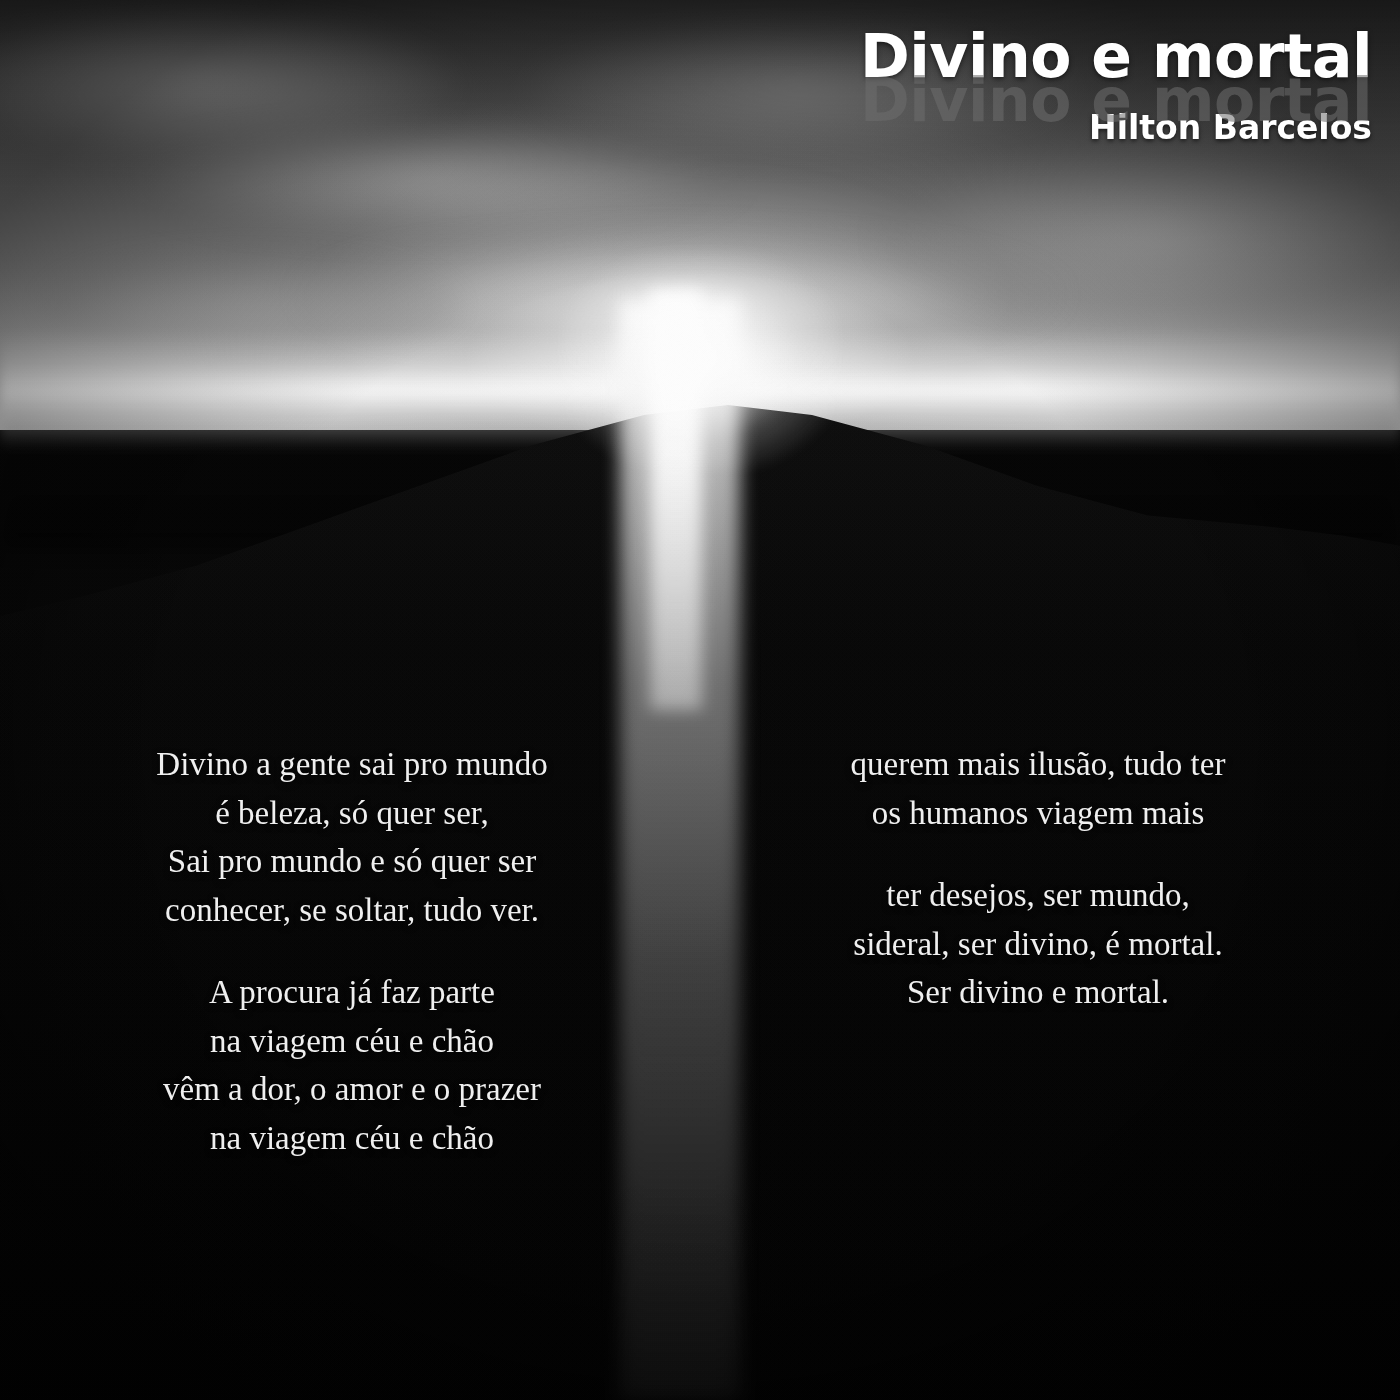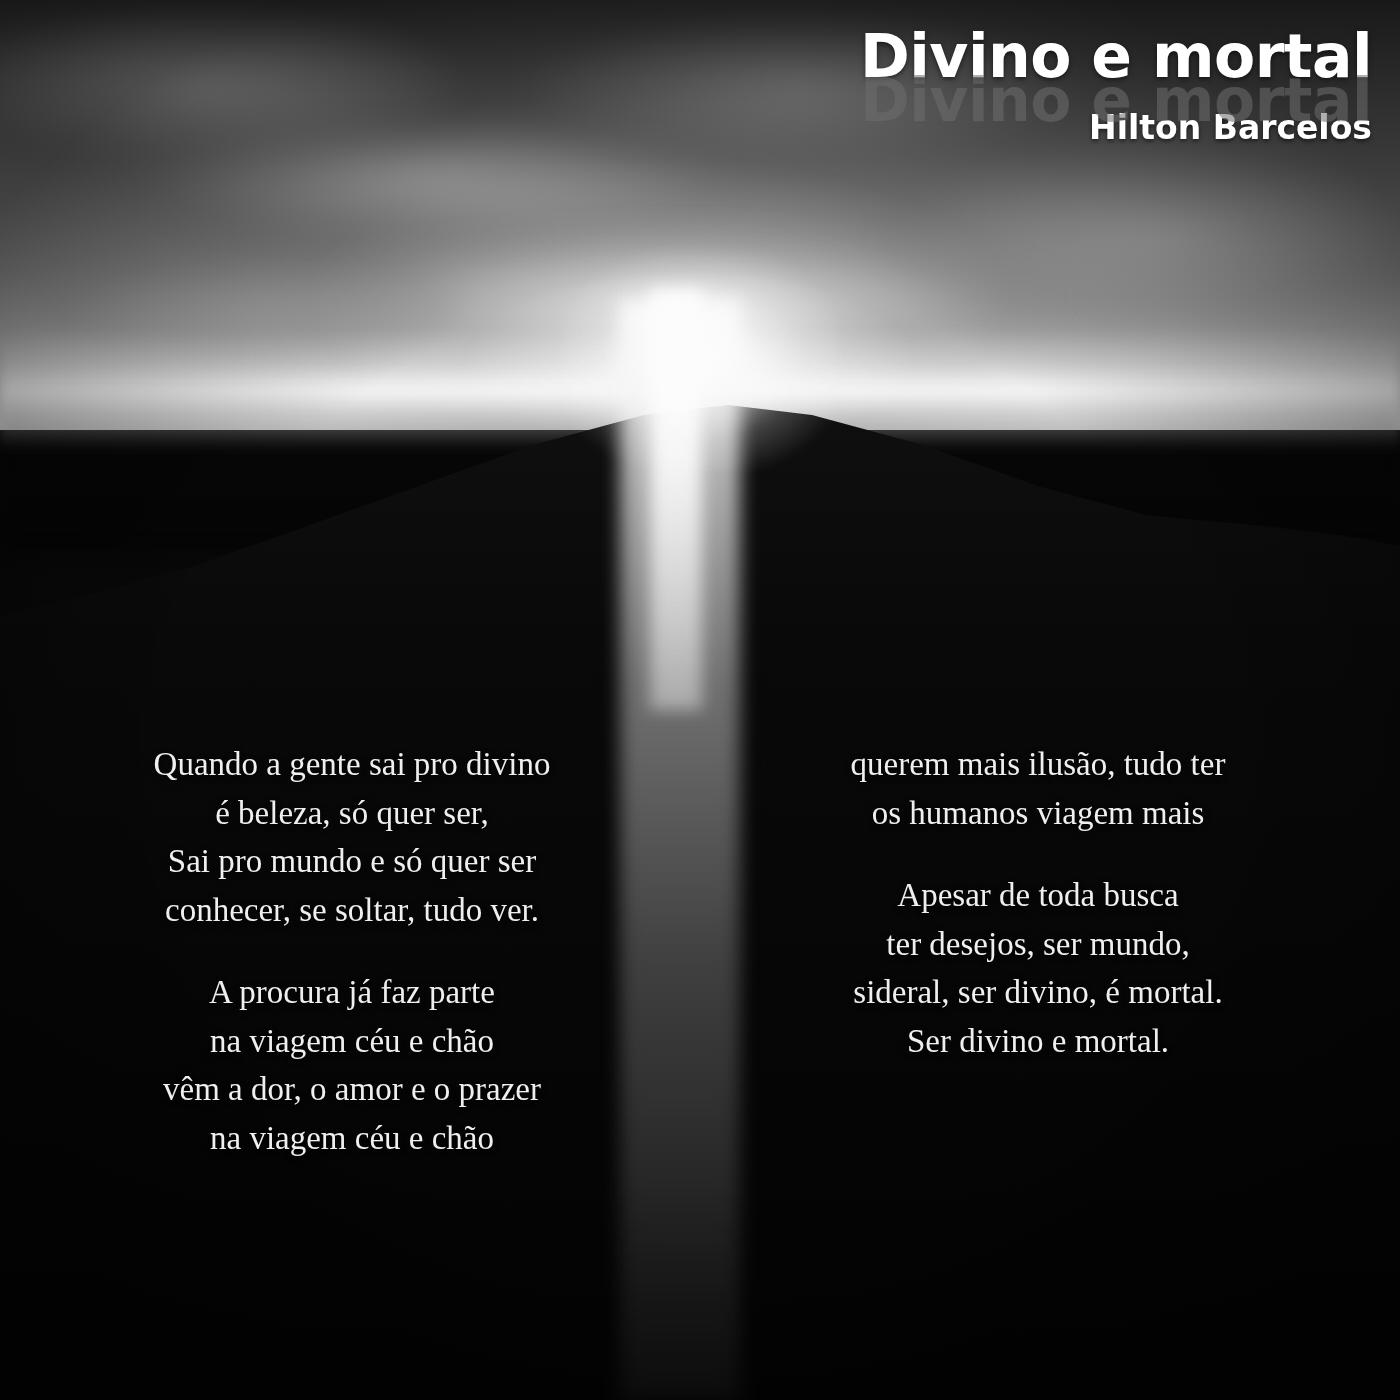--- a/index.html
+++ b/index.html
@@ -192,40 +192,39 @@
       <div class="album-title-ghost">Divino e mortal</div>
       <div class="album-title">Divino e mortal</div>
     </div>
     <div class="artist">Hilton Barcelos</div>
   </div>
 
   <div class="lyrics">
 
     <div class="lyrics-col col-left">
       <div class="stanza">
-        <div class="line">Quando a gente sai pro divino</div>
+        <div class="line">Divino a gente sai pro mundo</div>
         <div class="line">é beleza, só quer ser,</div>
         <div class="line">Sai pro mundo e só quer ser</div>
         <div class="line">conhecer, se soltar, tudo ver.</div>
       </div>
       <div class="stanza">
         <div class="line">A procura já faz parte</div>
         <div class="line">na viagem céu e chão</div>
         <div class="line">vêm a dor, o amor e o prazer</div>
         <div class="line">na viagem céu e chão</div>
       </div>
     </div>
 
     <div class="lyrics-col col-right">
       <div class="stanza">
         <div class="line">querem mais ilusão, tudo ter</div>
         <div class="line">os humanos viagem mais</div>
       </div>
       <div class="stanza">
-        <div class="line">Apesar de toda busca</div>
         <div class="line">ter desejos, ser mundo,</div>
         <div class="line">sideral, ser divino, é mortal.</div>
         <div class="line">Ser divino e mortal.</div>
       </div>
     </div>
 
   </div>
 
   <div class="grain"></div>
   <div class="vignette"></div>

